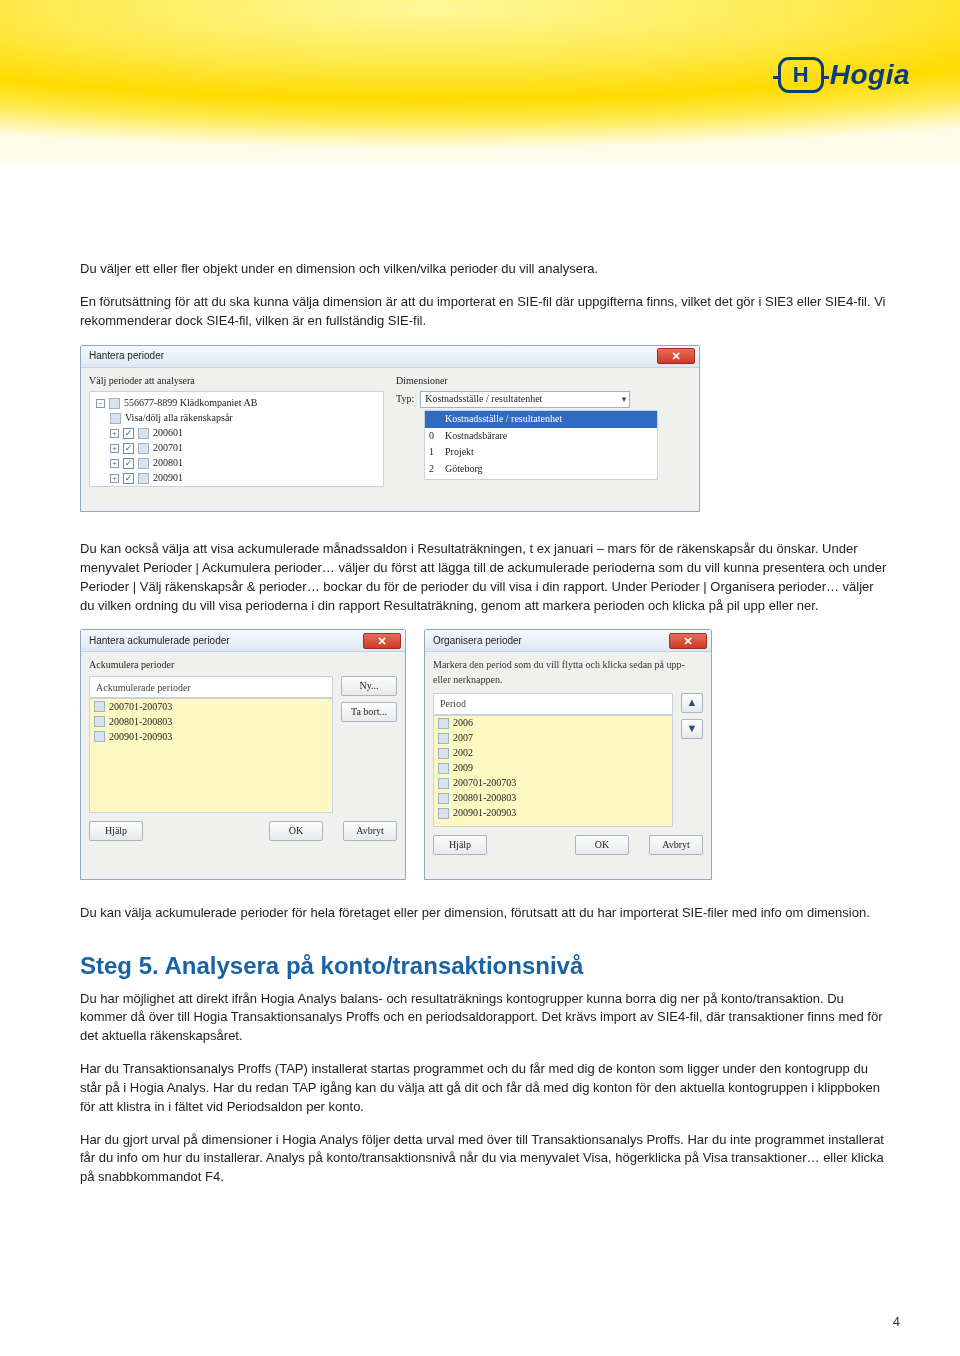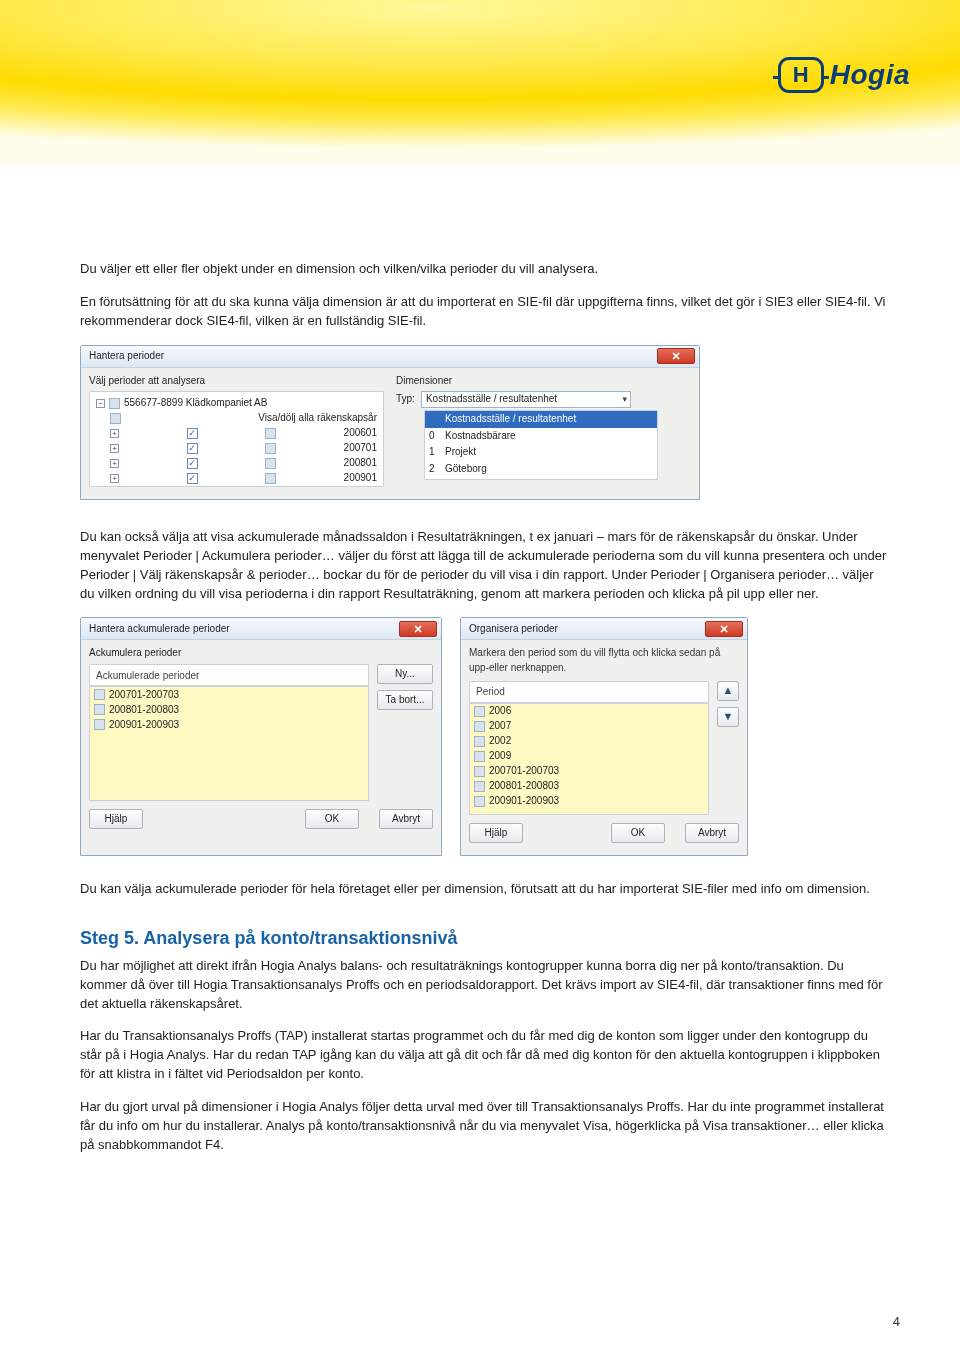--- a/index.html
+++ b/index.html
@@ -41,21 +41,21 @@
   .logo .hmark::after{ right:-8px; }
   .logo .brand {
     font-weight: 900; font-size: 28px; color: #0b3d78; font-style: italic; letter-spacing: 0.5px;
   }
   
   .page {
     padding: 95px 70px 40px 80px;
   }
   .para { margin-bottom: 14px; }
   .italic { }
-  h2 { font-size: 18px; color: #1863a6; font-weight: 600; margin: 26px 0 6px; }
+  h2 { font-size: 24px; color: #1863a6; font-weight: 600; margin: 26px 0 6px; }
 
   
   .dialogs-row { display: flex; gap: 18px; margin: 10px 0 24px; }
   .dlg {
     border: 1px solid #8ea9c8;
     background: linear-gradient(#eef4fb, #e5ecf5);
     font-size: 10px;
     color: #222;
     border-radius: 2px 2px 0 0;
     display: flex; flex-direction: column;
@@ -66,34 +66,34 @@
     padding: 0 4px 0 8px;
     background: linear-gradient(#f6f9fd, #dde8f4);
     border-bottom: 1px solid #c5d2e2;
   }
   .dlg .closebtn {
     width: 38px; height: 16px; border-radius: 2px;
     background: linear-gradient(#e36f5b,#cf3a24);
     color:#fff; font-weight:bold; text-align:center; line-height:14px; font-size:11px;
     border:1px solid #a02e1b;
   }
-  .dlg .body { background:#f0f0ef; flex:1; padding:6px 8px 12px; }
+  .dlg .body { background:#f0f0ef; flex:1; padding:6px 8px 24px;font-family:Liberation Serif, serif; }
   .dlg .section-label { font-size:10px; margin-bottom:3px; }
   .dlg .panel {
     background:#fff; border:1px solid #c9d2dc; padding:4px 6px; border-radius:1px;
   }
   .dlg .btnrow { display:flex; gap:20px; justify-content:flex-end; margin-top:8px; }
   .dlg .btn {
     min-width:54px; height:20px; font-size:10px;
     background:linear-gradient(#fdfdfd,#e7e9ec);
     border:1px solid #a8b4c2; border-radius:2px;
     display:flex; align-items:center; justify-content:center;
   }
   .tree-row { display:flex; align-items:center; gap:4px; height:15px; font-size:10px; }
-  .tree-row.indent1 { padding-left: 14px; justify-content: space-between; }
+  .tree-row.indent1 { padding-left: 14px; }
   .expand { width:9px; height:9px; border:1px solid #8a97a5; display:inline-flex; align-items:center; justify-content:center; font-size:8px; line-height:1; color:#3a4a5a; background:#fff;}
   .chk { width:11px; height:11px; border:1px solid #6d8aac; background:#fff; display:inline-flex; align-items:center; justify-content:center; font-size:9px; color:#1b63b8;}
   .icon-tree { width:11px; height:11px; background:#d9e3ee; border:1px solid #9cb3cc; display:inline-block;}
   .sel { background:#2f6bbf; color:#fff; }
   .colhead { font-weight:normal; color:#444; }
   .dd {
     border:1px solid #9cb3cc; background:#fff; height:17px; display:flex; align-items:center; padding:0 4px;
     position:relative; width:210px; font-size:10px;
   }
   .dd::after{
@@ -195,21 +195,21 @@
       </div>
     </div>
   </div>
 
   <p class="para">
     <span>Du kan också välja att visa ackumulerade månadssaldon i Resultaträkningen, t ex januari – mars för de räkenskapsår du önskar. Under menyvalet </span><span class="italic">Perioder | Ackumulera perioder…</span><span> väljer du först att lägga till de ackumulerade perioderna som du vill kunna presentera och under </span><span class="italic">Perioder | Välj räkenskapsår &amp; perioder…</span><span> bockar du för de perioder du vill visa i din rapport. Under </span><span class="italic">Perioder | Organisera perioder…</span><span> väljer du vilken ordning du vill visa perioderna i din rapport Resultaträkning, genom att markera perioden och klicka på pil upp eller ner.</span>
   </p>
 
   <div class="dialogs-row">
 
-    <div class="dlg" style="width:362px;">
+    <div class="dlg" style="width:326px;">
       <div class="titlebar">
         <span>Hantera ackumulerade perioder</span>
         <span class="closebtn">✕</span>
       </div>
       <div class="body">
         <div class="section-label">Ackumulera perioder</div>
         <div style="display:flex; gap:8px;">
           <div style="flex:1;">
             <div class="panel" style="padding:4px 6px 2px;">
               <div class="colhead">Ackumulerade perioder</div>

